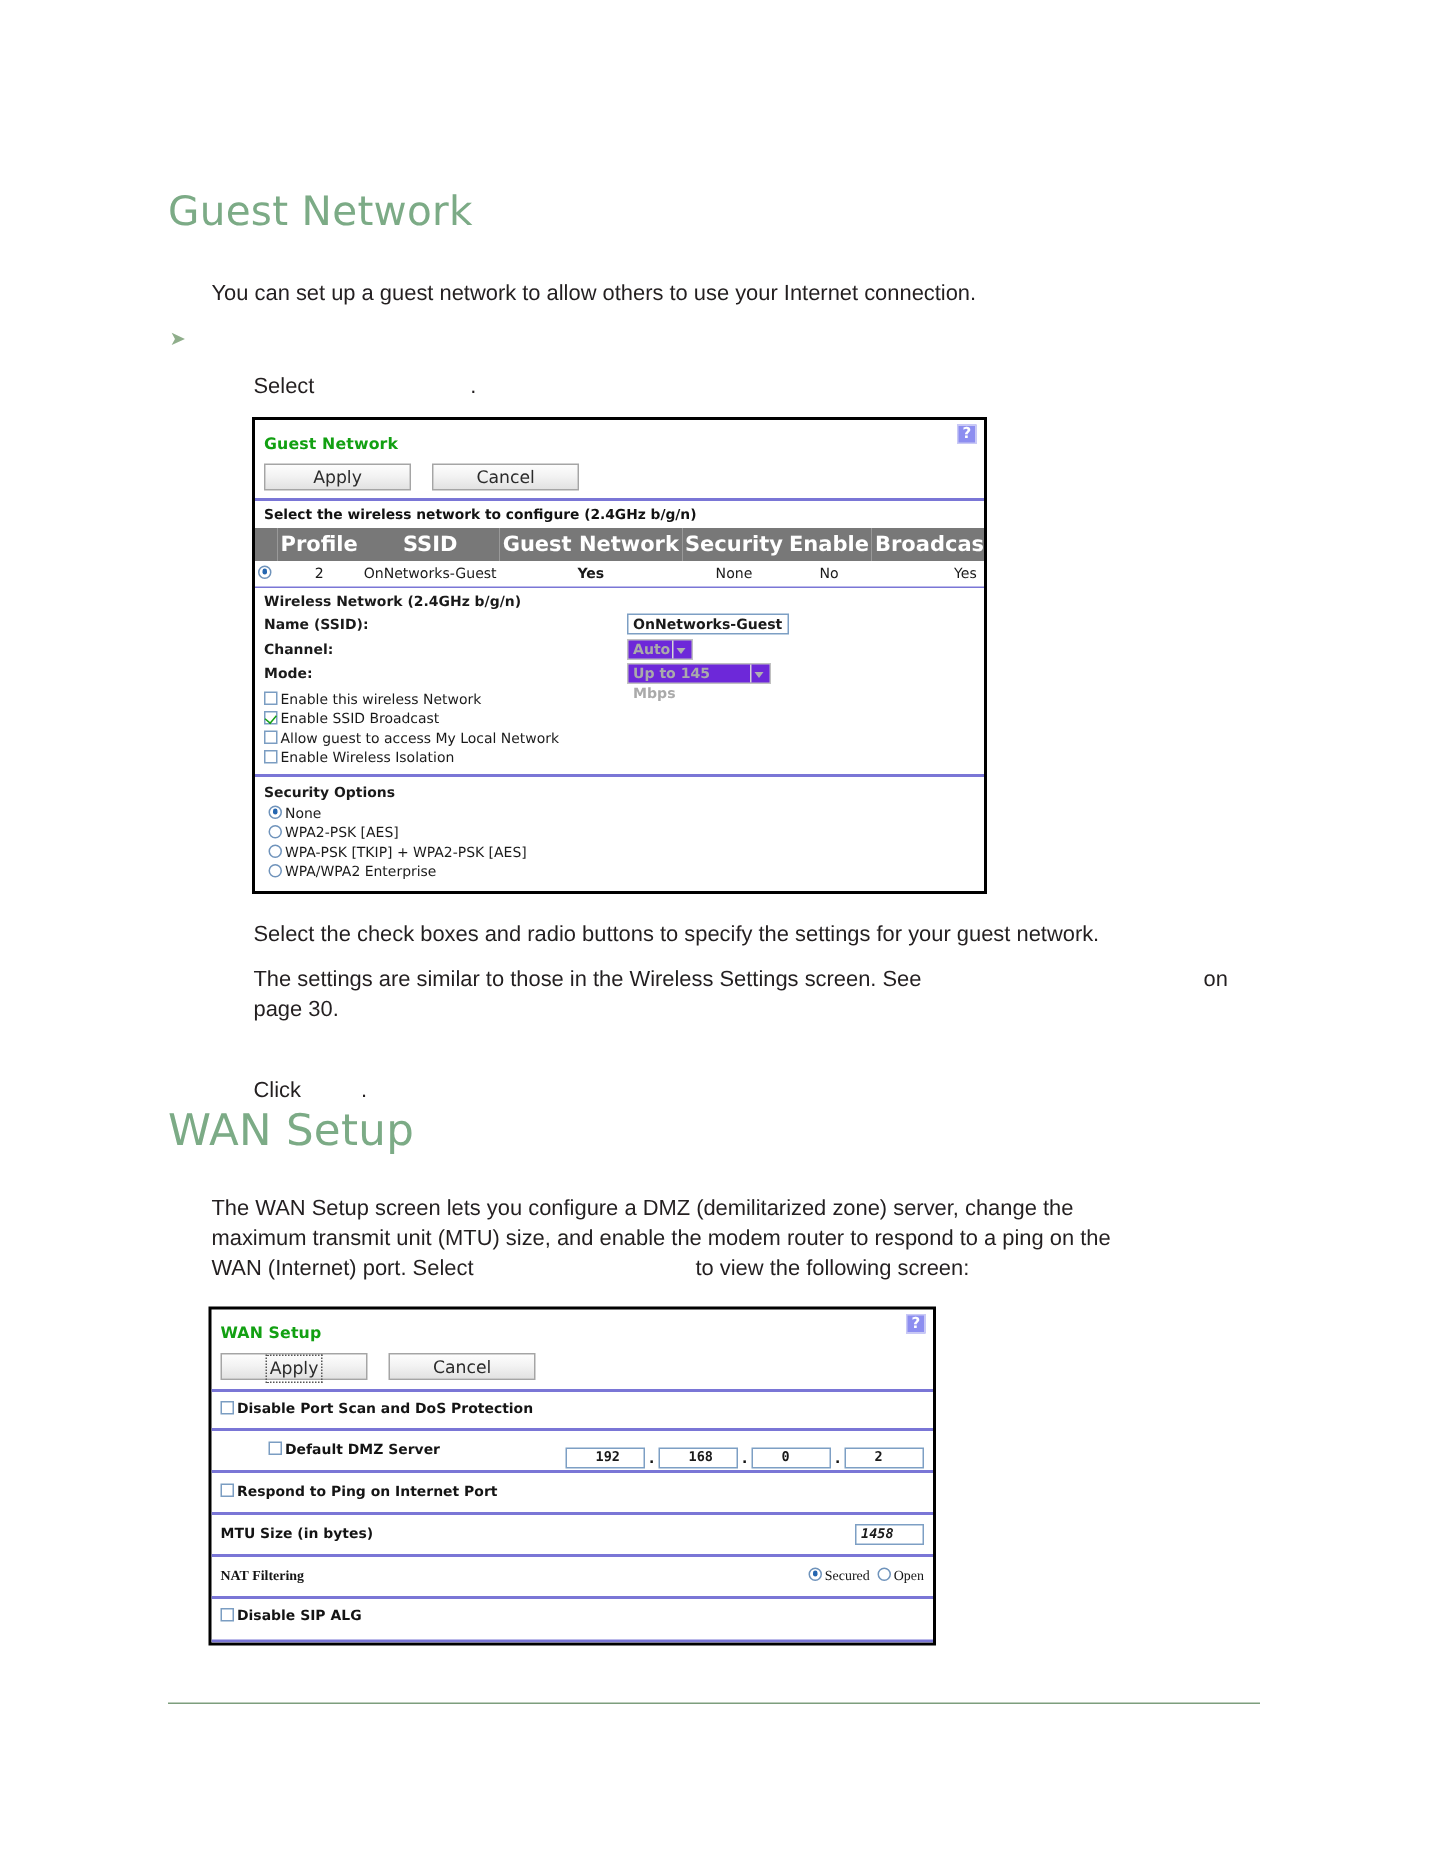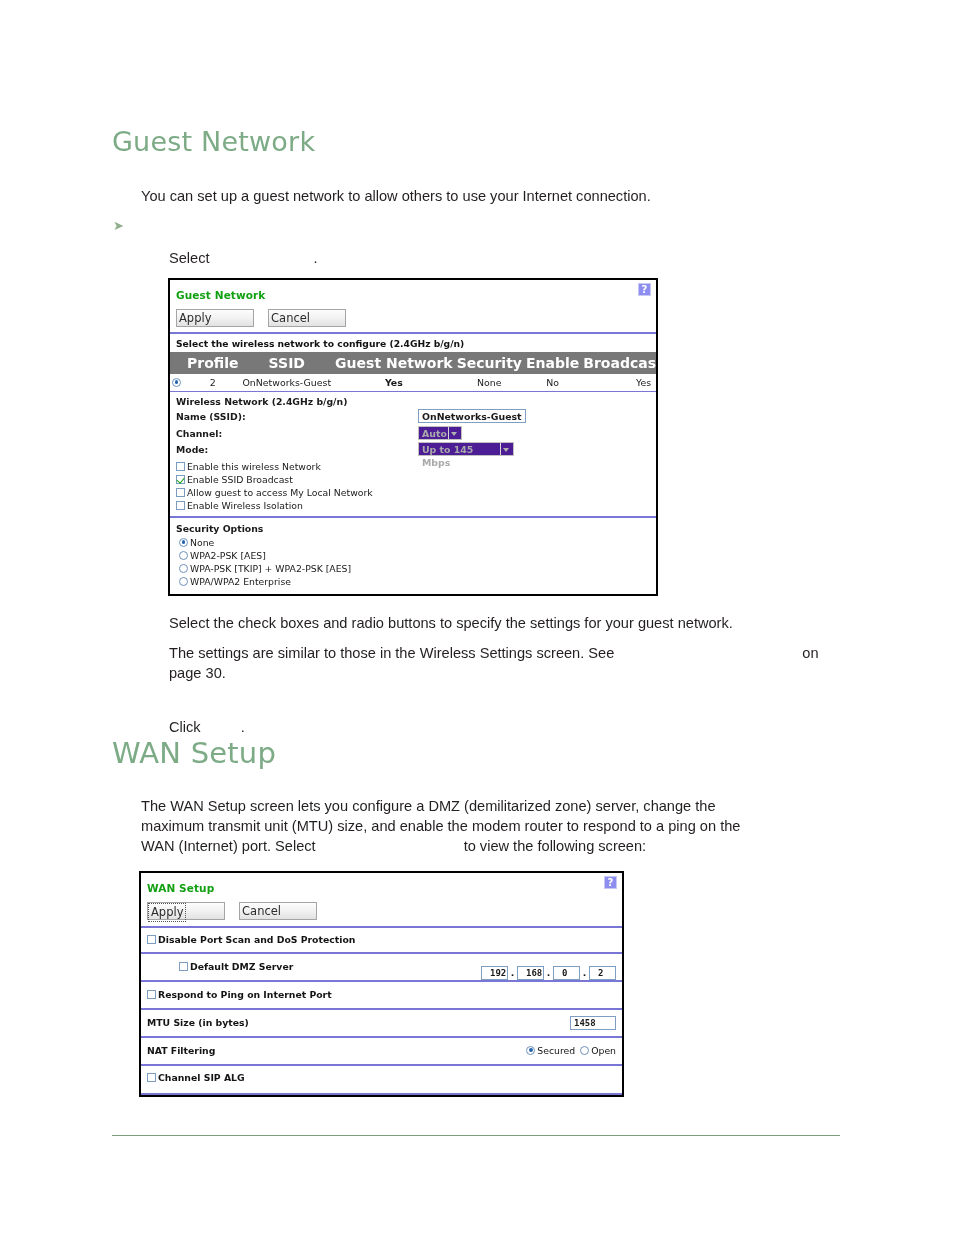--- a/index.html
+++ b/index.html
@@ -85,23 +85,24 @@
     color: #ffffff;
     font-size: 10px;
     font-weight: bold;
     line-height: 11px;
     text-align: center;
   }
 
   .btn-row { padding: 3px 6px 5px 6px; }
   .btn {
     display: inline-block;
-    width: 78px;
+    width: 98px;
     height: 18px;
     line-height: 17px;
+    text-align: center;
     font-size: 11.5px;
     color: #2b2b2b;
     background: linear-gradient(to bottom, #fdfdfd 0%, #f3f3f3 45%, #e2e2e2 100%);
     border: 1px solid #a5a5a5;
     box-sizing: border-box;
     vertical-align: middle;
   }
   .btn.second { margin-left: 9px; }
   .btn .focus-box {
     display: inline-block;
@@ -178,21 +179,21 @@
     left: 242px;
     top: -1px;
     height: 14px;
     line-height: 13px;
     border: 1px solid #c0c0c0;
     box-sizing: border-box;
     font-size: 9.4px;
     padding-left: 3px;
     padding-right: 14px;
     color: #aaaaaa;
-    background: #4c1d95;
+    background: #6d28d9;
   }
   .selectbox::after {
     content: "";
     position: absolute;
     right: 4px;
     top: 5px;
     border-left: 3px solid transparent;
     border-right: 3px solid transparent;
     border-top: 4px solid #b0b0b0;
   }
@@ -265,27 +266,27 @@
     height: 20px;
     padding: 0 6px;
     font-size: 9.3px;
     line-height: 20px;
     color: #141414;
     font-weight: bold;
   }
   .wan-row .norm { font-weight: bold; }
   .ipbox {
     display: inline-block;
-    width: 27px;
+    width: 53px;
     height: 14px;
     line-height: 13px;
     border: 1px solid #7d9fc4;
     box-sizing: border-box;
     font-size: 9px;
-    padding-left: 8px;
+    padding-left: 19px;
     background: #fff;
     color: #1a1a1a;
     vertical-align: middle;
     font-family: "DejaVu Sans Mono", monospace;
   }
   .ip-group {
     position: absolute;
     right: 6px;
     top: 3px;
   }
@@ -445,34 +446,34 @@
   <div class="hr-violet"></div>
 
   <div class="wan-row" style="height:26px; line-height:26px;">
     <span class="cbx"></span><span>Respond to Ping on Internet Port</span>
   </div>
 
   <div class="hr-violet"></div>
 
   <div class="wan-row" style="height:26px; line-height:26px;">
     <span>MTU Size</span><span class="norm">&nbsp;</span><span class="norm">(in bytes)</span>
-    <span class="mtu-box" style="top:6px;">1458</span>
-  </div>
-
-  <div class="hr-violet"></div>
-
-  <div class="wan-row" style="height:26px; line-height:26px;">
+    <span class="mtu-box" style="top:6px;font-style:italic;">1458</span>
+  </div>
+
+  <div class="hr-violet"></div>
+
+  <div class="wan-row" style="height:26px; line-height:26px;font-family:Liberation Serif, serif;">
     <span>NAT Filtering</span>
     <span class="nat-opts" style="line-height:26px;">
       <span class="rdo checked"></span><span>Secured</span><span class="rdo"></span><span>Open</span>
     </span>
   </div>
 
   <div class="hr-violet"></div>
 
   <div class="wan-row" style="height:24px; line-height:24px;">
-    <span class="cbx"></span><span>Channel SIP ALG</span>
+    <span class="cbx"></span><span>Disable SIP ALG</span>
   </div>
 
   <div class="hr-violet" style="position:absolute; left:0; right:0; bottom:0;"></div>
 </div>
 
 <div class="page-rule" style="left:112px; top:1135px; width:728px;"></div>
 
 </body></html>

